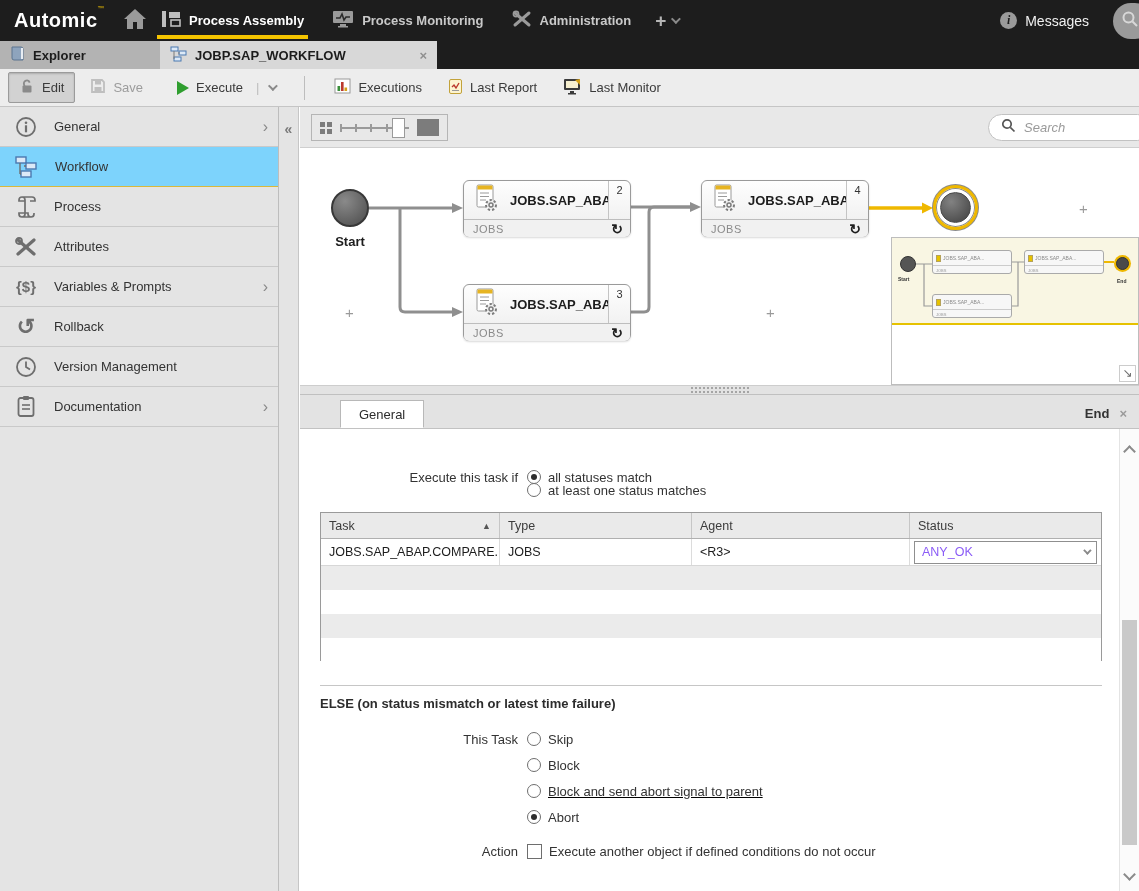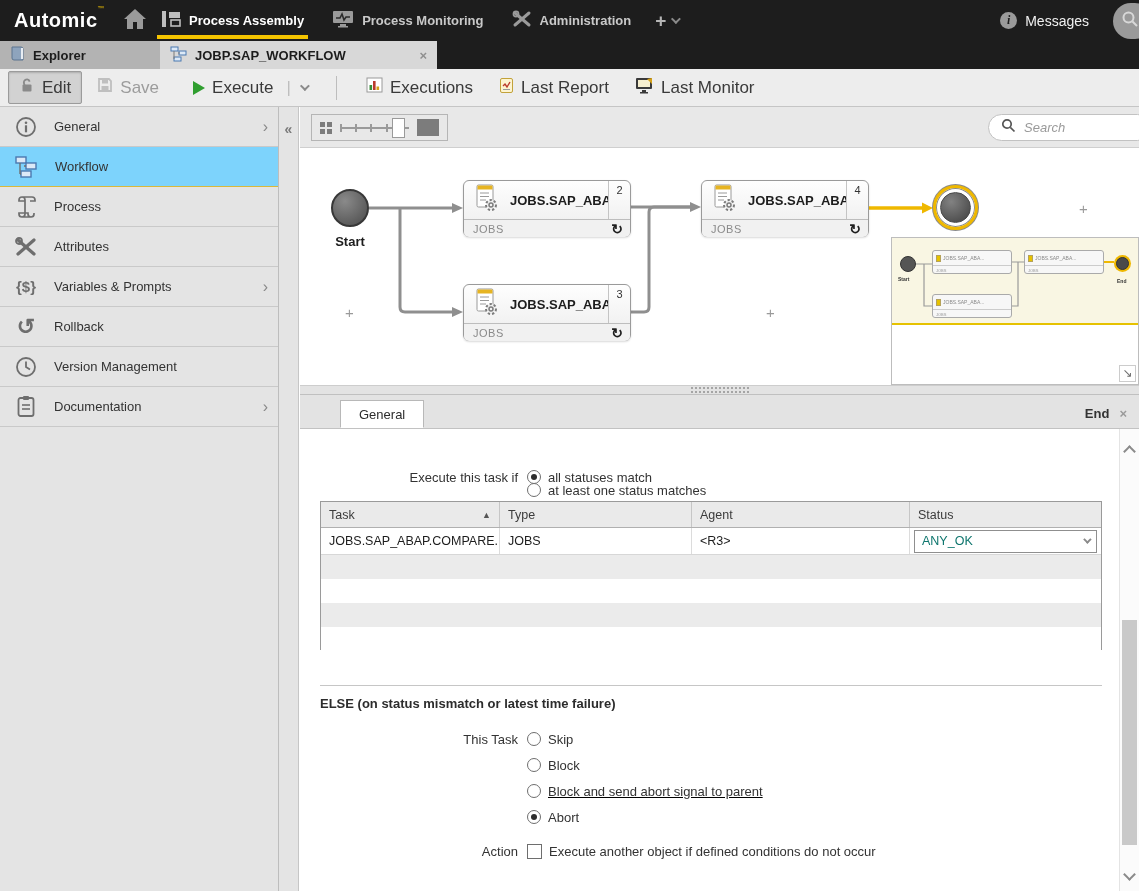--- a/index.html
+++ b/index.html
@@ -24,21 +24,21 @@
 
   
   .tabrow { position:absolute; left:0; top:41px; width:1139px; height:28px; background:#1d1d1d; display:flex; }
   .wtab { height:28px; display:flex; align-items:center; gap:8px; font-size:13px; font-weight:bold; color:#1c1c1c; padding:0 10px; }
   .wtab.explorer { width:160px; background:#b3b3b3; }
   .wtab.doc { width:277px; background:#d8d8d8; }
   .wtab .close-x { margin-left:auto; color:#8f8f8f; font-size:13px; font-weight:bold; }
 
   
   .toolbar { position:absolute; left:0; top:69px; width:1139px; height:38px; background:#ededed; border-bottom:1px solid #c5c5c5; display:flex; align-items:center; gap:4px; padding-left:8px; }
-  .tbtn { display:flex; align-items:center; gap:7px; font-size:17px; color:#3a3a3a; padding:5px 10px; border:1px solid transparent; border-radius:2px; }
+  .tbtn { display:flex; align-items:center; gap:7px; font-size:13px; color:#3a3a3a; padding:5px 10px; border:1px solid transparent; border-radius:2px; }
   .tbtn.pressed { background:#d2d2d2; border-color:#9b9b9b; box-shadow:inset 0 1px 2px rgba(0,0,0,.18); }
   .tbtn.disabled { color:#9c9c9c; }
   .tbtn.disabled svg { opacity:.55; }
   .tsep { width:1px; height:24px; background:#bdbdbd; margin:0 14px; }
   .play-tri { width:0; height:0; border-left:12px solid #2f9e2f; border-top:7px solid transparent; border-bottom:7px solid transparent; }
   .chev { display:inline-block; width:7px; height:7px; border-right:2px solid #8a8a8a; border-bottom:2px solid #8a8a8a; transform:rotate(45deg) translateY(-2px); }
 
   
   .sidebar { position:absolute; left:0; top:107px; width:279px; height:784px; background:#e4e4e4; border-right:1px solid #bdbdbd; }
   .side-item { height:40px; display:flex; align-items:center; gap:14px; padding:0 10px 0 12px; border-bottom:1px solid #c9c9c9; font-size:13px; color:#333; }
@@ -110,30 +110,30 @@
   .panel-body { position:absolute; left:300px; top:429px; width:839px; height:462px; background:#fff; }
 
   .form-row { position:absolute; left:0; display:flex; align-items:center; height:16px; }
   .form-label { width:227px; text-align:right; padding-right:9px; font-size:13px; color:#333; }
   .radio { width:14px; height:14px; border:1px solid #6e6e6e; border-radius:50%; background:#fff; position:relative; flex:none; }
   .radio.sel::after { content:""; position:absolute; left:3px; top:3px; width:6px; height:6px; border-radius:50%; background:#2c2c2c; }
   .checkbox { width:15px; height:15px; border:1px solid #6e6e6e; background:#fff; flex:none; }
   .opt-label { font-size:13px; color:#333; margin-left:7px; }
 
   
-  .dep-table { position:absolute; left:20px; top:72px; width:782px; height:149px; border:1px solid #9a9a9a; background:#fff; }
+  .dep-table { position:absolute; left:20px; top:83px; width:782px; height:149px; border:1px solid #9a9a9a; background:#fff; }
   .thead { display:flex; height:26px; background:#eaeaea; border-bottom:1px solid #b0b0b0; }
   .th { font-size:12.5px; color:#3c3c3c; padding:5px 8px; border-right:1px solid #c6c6c6; display:flex; align-items:center; }
   .th:last-child { border-right:none; }
   .th .sort { margin-left:auto; font-size:9px; color:#555; }
   .trow { display:flex; height:27px; border-bottom:1px solid #d7d7d7; }
   .td { font-size:12.5px; color:#1d1d1d; padding:6px 8px; border-right:1px solid #dcdcdc; white-space:nowrap; overflow:hidden; display:flex; align-items:center; }
   .td:last-child { border-right:none; }
   .c-task { width:179px; } .c-type { width:192px; } .c-agent { width:218px; } .c-status { width:191px; }
-  .status-select { width:100%; height:23px; border:1px solid #8f8f8f; background:#fff; display:flex; align-items:center; padding:0 7px; font-size:12.5px; color:#0f766e; }
+  .status-select { width:100%; height:23px; border:1px solid #8f8f8f; background:#fff; display:flex; align-items:center; padding:0 7px; font-size:12.5px; color:#8b5cf6; }
   .status-select .chev { margin-left:auto; width:6px; height:6px; border-color:#8a8a8a; }
   .erow { height:24px; } .erow.g { background:#ebebeb; } .erow.w { background:#fff; }
 
   .divider { position:absolute; left:20px; top:256px; width:782px; height:1px; background:#c6c6c6; }
 
   
   .vscroll { position:absolute; right:0; top:0; width:20px; height:462px; background:#fbfbfb; border-left:1px solid #e4e4e4; }
   .sb-chev { position:absolute; left:5px; width:9px; height:9px; border-left:2px solid #8a8a8a; border-top:2px solid #8a8a8a; }
   .sb-chev.up { top:18px; transform:rotate(45deg); }
   .sb-chev.down { bottom:12px; transform:rotate(225deg); }

